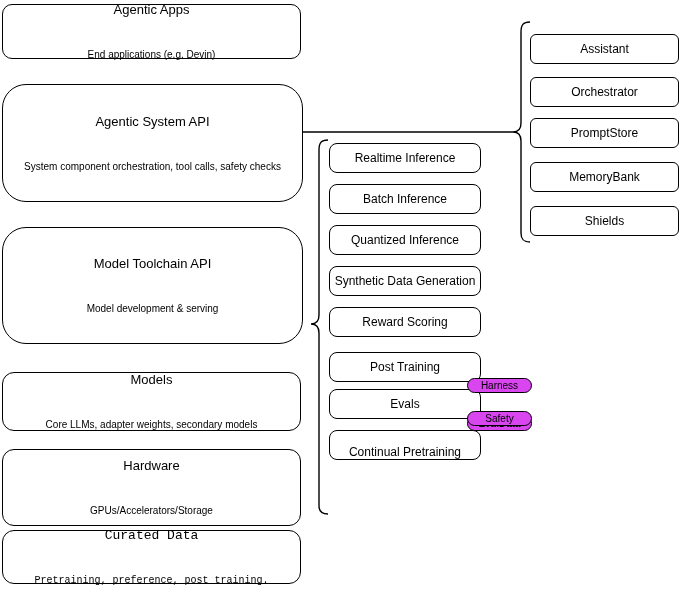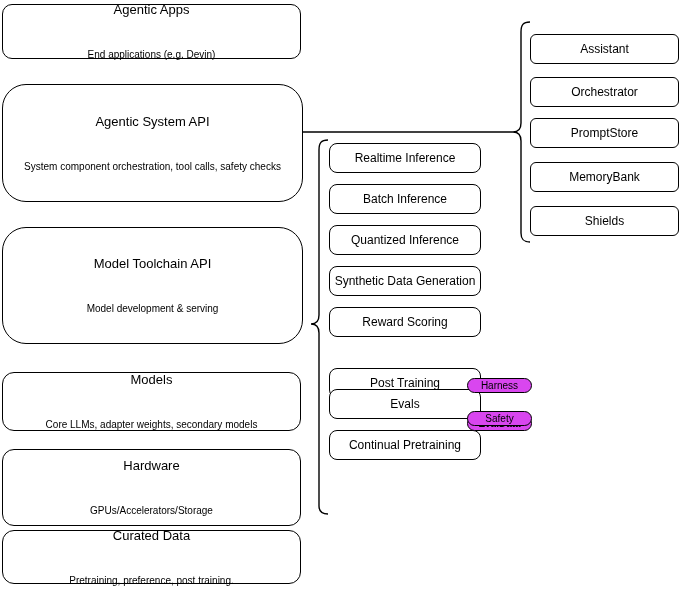--- a/index.html
+++ b/index.html
@@ -115,47 +115,47 @@
   <div class="box lbox" style="top:372px;height:59px;border-radius:12px;">
     <div class="title">Models</div>
     <div class="subtitle">Core LLMs, adapter weights, secondary models</div>
   </div>
 
   <div class="box lbox" style="top:449px;height:77px;border-radius:12px;">
     <div class="title">Hardware</div>
     <div class="subtitle">GPUs/Accelerators/Storage</div>
   </div>
 
-  <div class="box lbox" style="top:530px;height:54px;border-radius:12px;">
+  <div class="box lbox" style="top:530px;height:54px;border-radius:12px;font-family:Liberation Mono, monospace;">
     <div class="title">Curated Data</div>
     <div class="subtitle">Pretraining, preference, post training.</div>
   </div>
 
   <div class="box mbox" style="top:143px;">
     <span>Realtime Inference</span>
   </div>
   <div class="box mbox" style="top:184px;">
     <span>Batch Inference</span>
   </div>
   <div class="box mbox" style="top:225px;">
     <span>Quantized Inference</span>
   </div>
   <div class="box mbox" style="top:266px;">
     <span>Synthetic Data Generation</span>
   </div>
   <div class="box mbox" style="top:307px;">
     <span>Reward Scoring</span>
   </div>
-  <div class="box mbox" style="top:368px;">
+  <div class="box mbox" style="top:352px;">
     <span>Post Training</span>
   </div>
   <div class="box mbox" style="top:389px;">
     <span>Evals</span>
   </div>
-  <div class="box mbox" style="top:430px;">
+  <div class="box mbox" style="top:430px;justify-content:flex-end;">
     <span>Continual Pretraining</span>
   </div>
 
   <div class="pill" style="top:378px;">
     <span>Harness</span>
   </div>
   <div class="pill" style="top:416px;font-weight:bold;">
     <span>EvalData</span>
   </div>
   <div class="pill" style="top:411px;">

